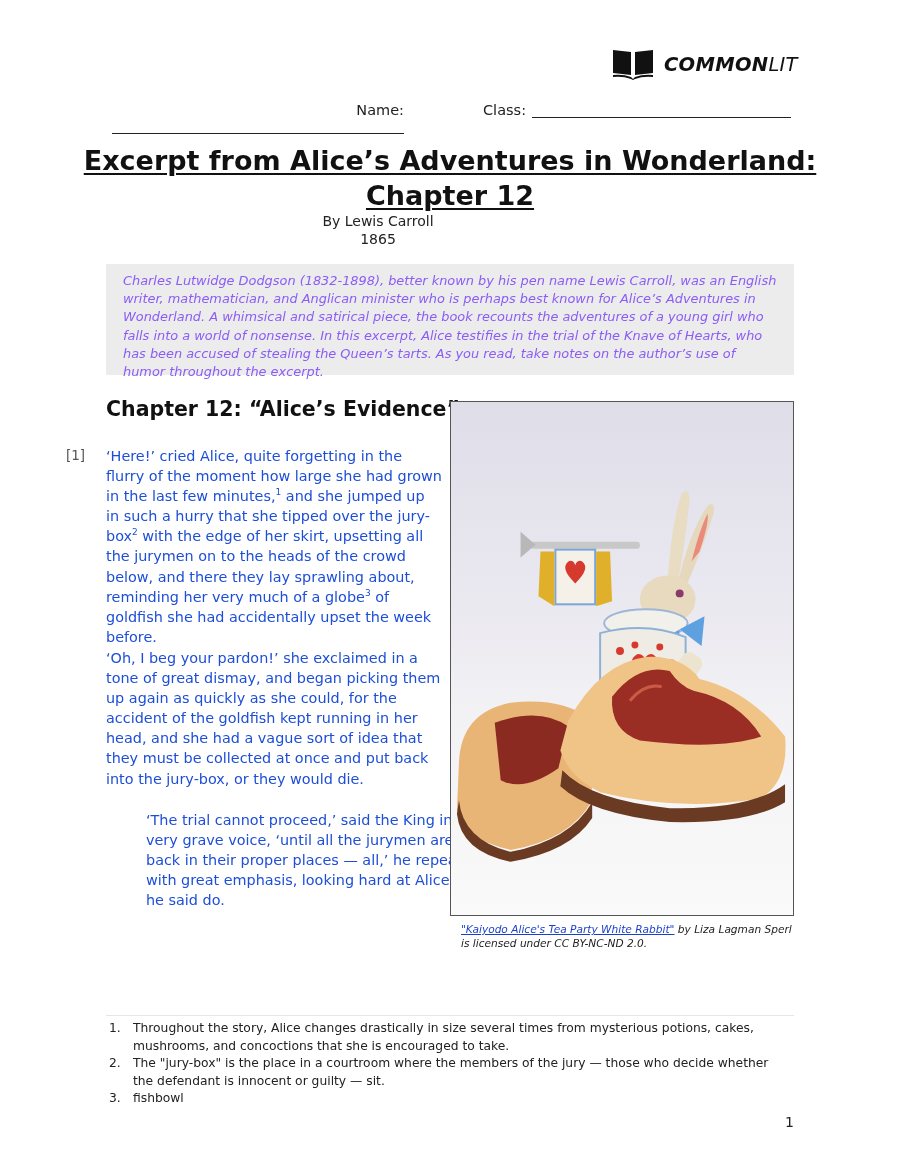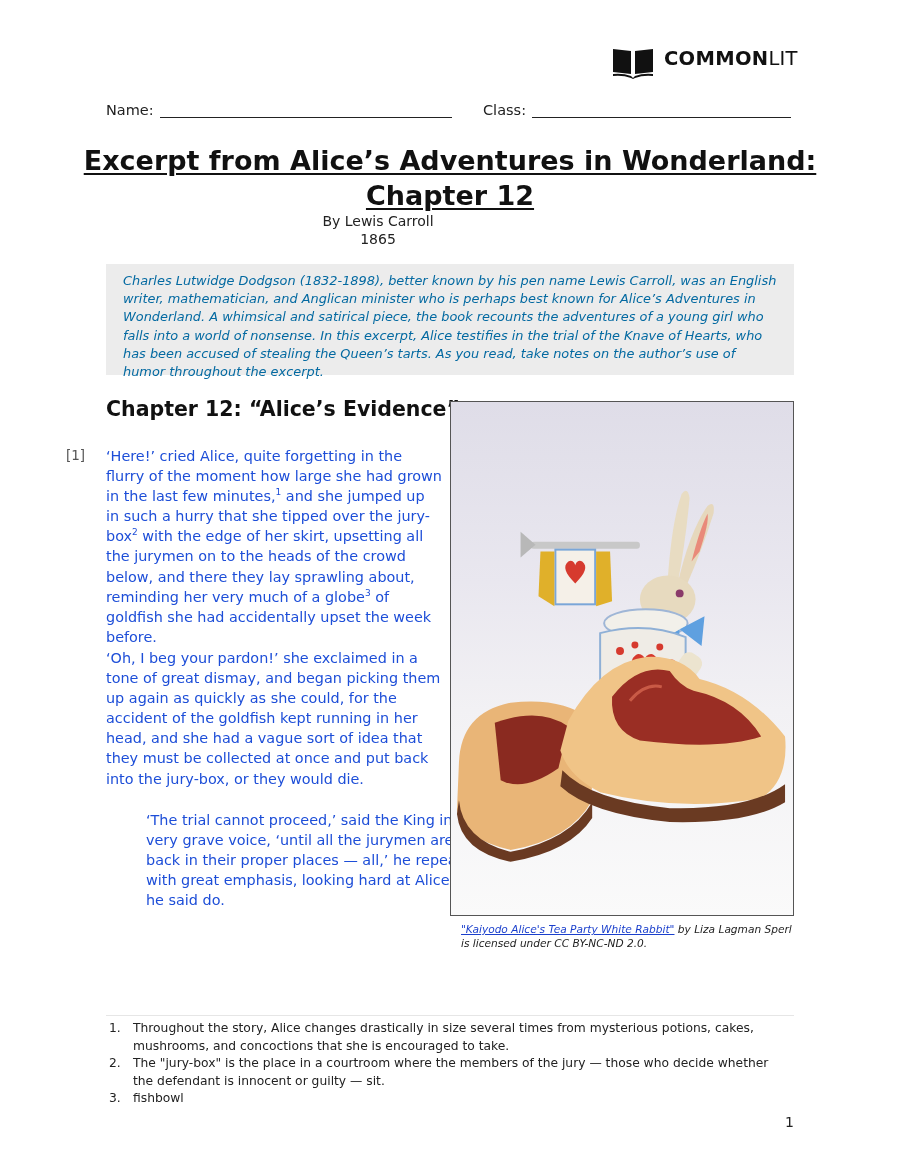--- a/index.html
+++ b/index.html
@@ -1,36 +1,36 @@
 <!DOCTYPE html>
 <html><head>
   <meta charset="utf-8">
   <style>
     * { box-sizing: border-box; margin: 0; padding: 0; }
     html, body { width: 900px; height: 1165px; background: #ffffff; overflow: hidden; }
     body { position: relative; font-family: "DejaVu Sans", sans-serif; color: #222; }
 
-    .logo { position: absolute; left: 612px; top: 47px; height: 34px; display: flex; align-items: flex-start; }
+    .logo { position: absolute; left: 612px; top: 47px; height: 34px; display: flex; align-items: center; font-style: italic; }
     .logo svg { width: 42px; height: 32px; }
     .logo-text { margin-left: 10px; font-family: "DejaVu Sans", sans-serif; font-size: 19.5px; letter-spacing: 0.3px; color: #111; }
     .logo-text .b { font-weight: bold; }
     .logo-text .l { font-weight: normal; }
 
     .nameline { position: absolute; top: 102px; font-size: 14.5px; color: #222; display: flex; align-items: flex-end; }
     .nameline .line { display: inline-block; border-bottom: 1.3px solid #222; height: 16px; margin-left: 6px; }
-    .name-field { left: 106px; }
+    .name-field { left: 106px; flex-direction: column; }
     .class-field { left: 483px; }
 
     .title { position: absolute; left: 60px; width: 780px; top: 143px; text-align: center; font-weight: bold; font-size: 27px; line-height: 35px; color: #111; }
     .title span { text-decoration: underline; text-decoration-thickness: 2px; text-underline-offset: 3px; }
     .byline { position: absolute; left: 0; width: 756px; text-align: center; font-size: 14px; color: #222; }
     .author { top: 213px; }
     .year { top: 231px; }
 
-    .intro { position: absolute; left: 106px; top: 264px; width: 688px; height: 111px; background: #ececec; padding: 8px 16px 0 17px; font-style: italic; font-size: 12.9px; line-height: 18.2px; color: #0369a1; }
+    .intro { position: absolute; left: 106px; top: 264px; width: 688px; height: 111px; background: #ececec; padding: 8px 16px 0 17px; font-style: italic; font-size: 12.9px; line-height: 18.2px; color: #8b5cf6; }
 
     .chapter-heading { position: absolute; left: 106px; top: 397px; font-weight: bold; font-size: 20.5px; color: #111; }
 
     .para-num { position: absolute; left: 66px; font-size: 13.5px; color: #555; }
     .para { position: absolute; left: 106px; width: 336px; font-size: 14.4px; line-height: 20.1px; color: #1d4ed8; }
     .para sup { font-size: 9px; vertical-align: 6px; line-height: 0; }
     .p1 { top: 446px; }
     .p2 { top: 648px; }
     .p3 { top: 810px; margin-left: 40px; }
 

